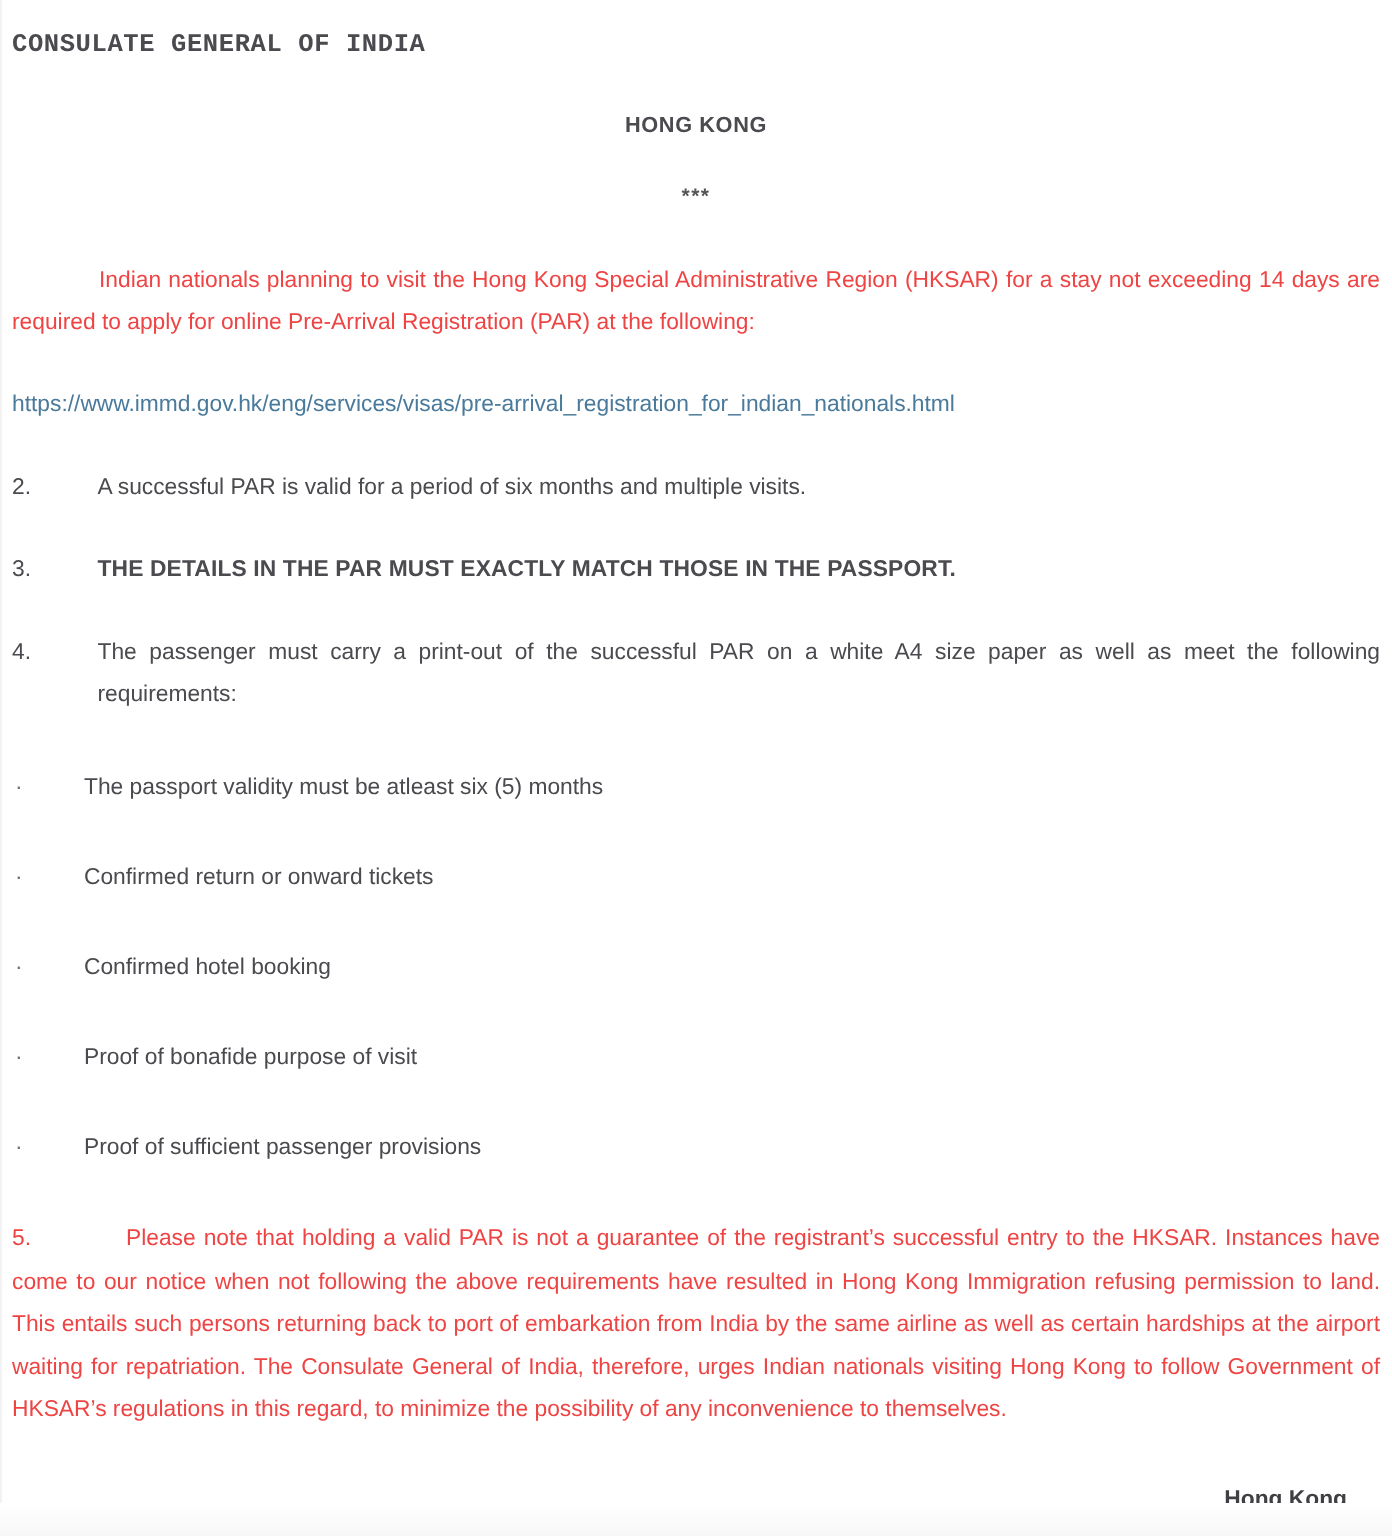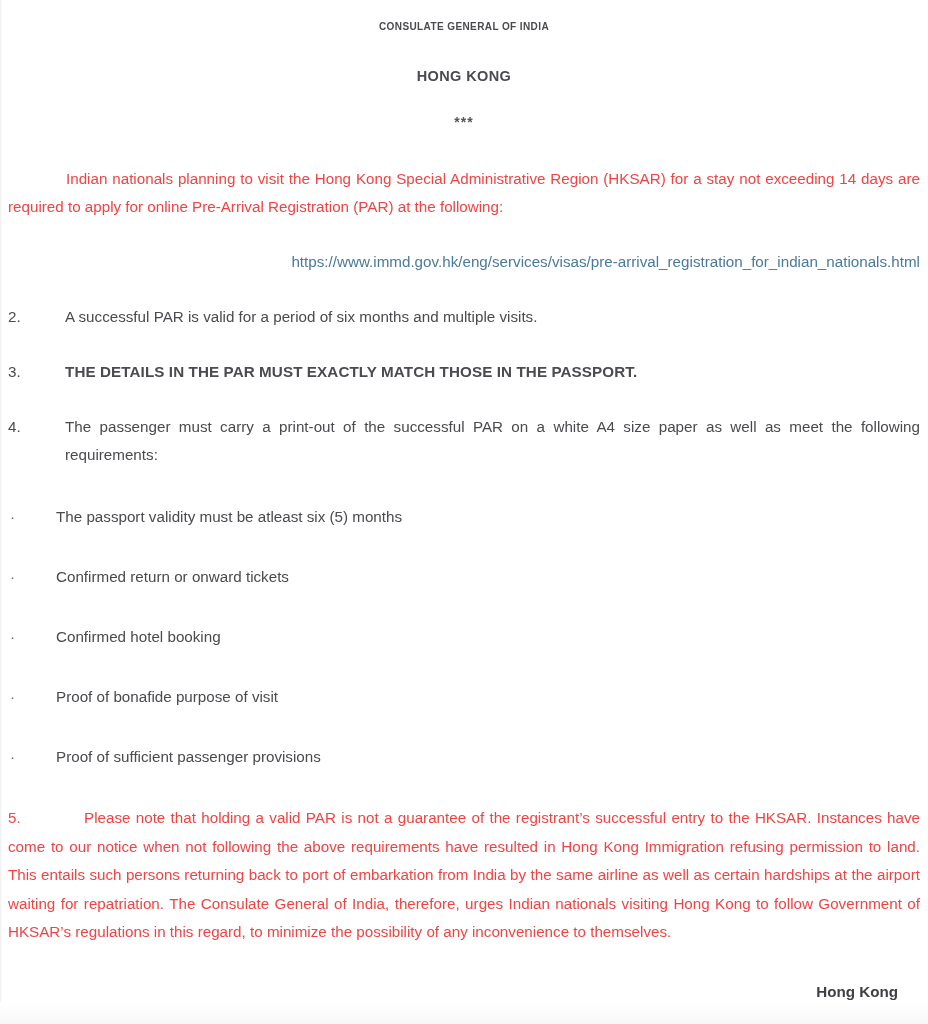--- a/index.html
+++ b/index.html
@@ -36,27 +36,27 @@
     position: absolute;
     left: 0;
     bottom: 0;
     width: 928px;
     height: 22px;
     background: linear-gradient(to bottom, #ffffff, #f7f7f8);
     pointer-events: none;
   }
 
   .title {
-    text-align: center;
-    font-weight: bold;
-    font-size: 10px;
+    font-weight: bold;
+    font-size: 17px;
     letter-spacing: 0.4px;
     color: #4a4a4f;
     margin: 0;
     padding-top: 21px;
+    font-family: Liberation Mono, monospace;
   }
   .subtitle {
     text-align: center;
     font-weight: bold;
     font-size: 14.5px;
     letter-spacing: 0.4px;
     color: #4a4a4f;
     margin: 0;
     padding-top: 36px;
   }
@@ -78,21 +78,20 @@
   }
   .para-intro {
     text-indent: 58px;
     text-align: justify;
     margin-top: 35px;
   }
   .url-line {
     margin-top: 27px;
     font-size: 15.2px;
     line-height: 28px;
-    text-align: right;
   }
   .url-link {
     color: #4a7a9b;
     text-decoration: none;
     word-break: break-all;
   }
 
   .numbered {
     margin-top: 27px;
     position: relative;

